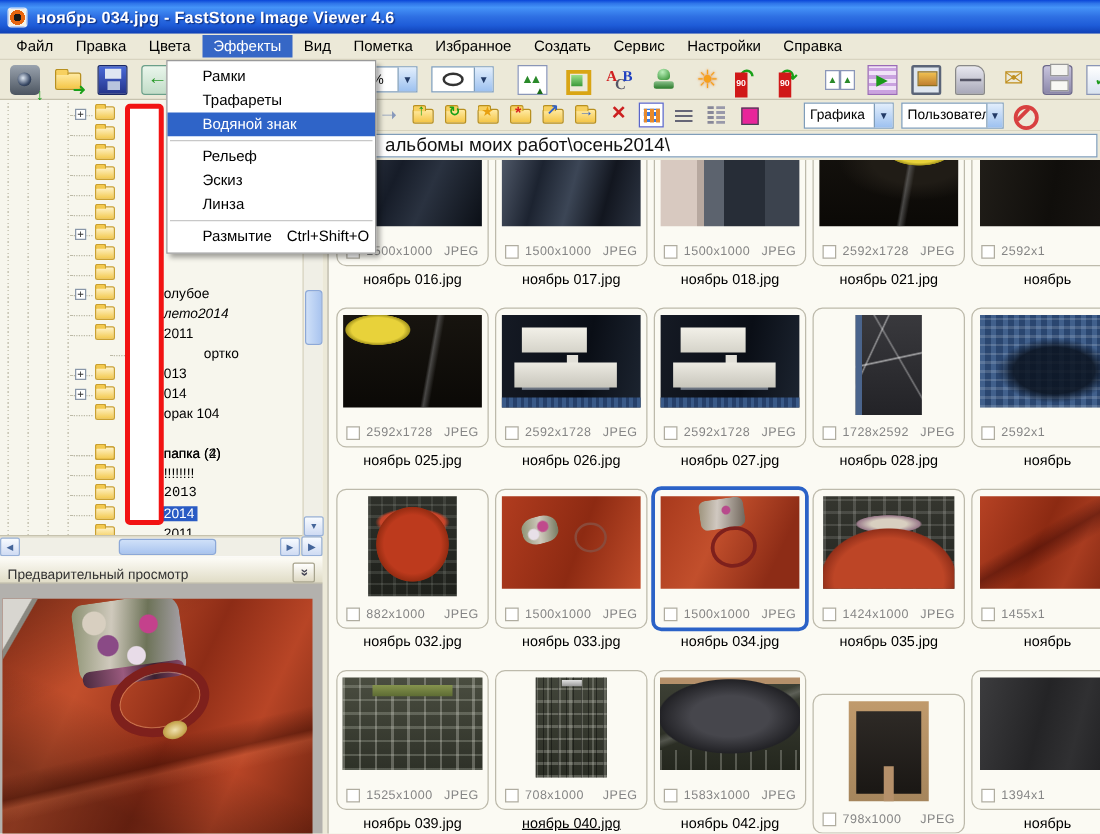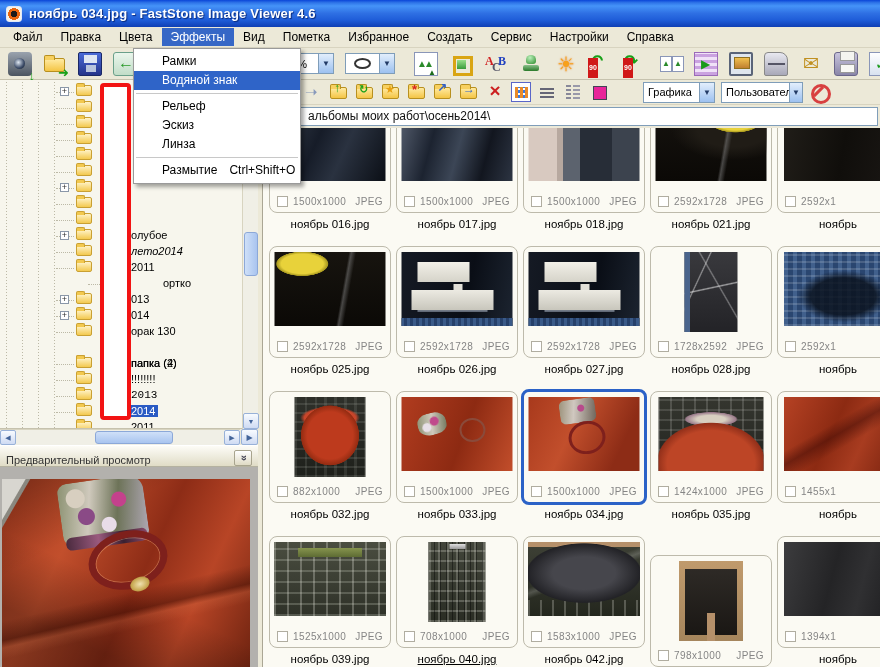--- a/index.html
+++ b/index.html
@@ -74,21 +74,21 @@
 .ic-vthumb::before{content:"";position:absolute;left:3px;top:4px;width:13px;height:11px;
 background:repeating-linear-gradient(90deg,#e88a2a 0 3px,transparent 3px 5px),repeating-linear-gradient(0deg,#3a7ae0 0 3px,transparent 3px 5px)}
 .ic-vlist::before{content:"";position:absolute;left:3px;top:4px;width:14px;height:12px;
 background:repeating-linear-gradient(0deg,#667 0 2px,transparent 2px 4px)}
 .ic-vdet::before{content:"";position:absolute;left:3px;top:3px;width:5px;height:14px;background:repeating-linear-gradient(0deg,#889 0 2px,transparent 2px 4px)}
 .ic-vdet::after{content:"";position:absolute;left:10px;top:3px;width:7px;height:14px;background:repeating-linear-gradient(0deg,#99a 0 2px,transparent 2px 4px)}
 .ic-swatch::before{content:"";position:absolute;left:4px;top:4px;width:12px;height:12px;background:#e8259a;border:1px solid #445}
 .ic-block::before{content:"";position:absolute;left:2px;top:2px;width:14px;height:14px;border:3px solid #d84040;border-radius:50%}
 .ic-block::after{content:"";position:absolute;left:3px;top:8px;width:13px;height:3px;background:#d84040;transform:rotate(-45deg)}
 .addr{position:absolute;left:0;top:25px;width:100%;height:23px;background:#ECE9D8;display:flex;align-items:center;padding:0 2px}
-.addrfield{flex:1;height:19px;background:#fff;border:1px solid #7F9DB9;font-size:12px;line-height:17px;padding-left:42px;color:#111;white-space:nowrap;overflow:hidden}
+.addrfield{flex:1;height:19px;background:#fff;border:1px solid #7F9DB9;font-size:15px;line-height:17px;padding-left:42px;color:#111;white-space:nowrap;overflow:hidden}
 .thumbs{position:absolute;left:0;top:48px;right:0;bottom:0;overflow:hidden;background:#FBFAF3}
 .cell{position:absolute;width:122px}
 .cellbox{position:relative;width:122px;height:112px;border:1px solid #bdbaab;border-radius:8px;background:#FBFAF3}
 .cellbox.sel{border:3px solid #2b62c7;margin:-2px;width:126px;height:116px}
 .timg{position:absolute;top:5px;left:50%;transform:translateX(-50%);overflow:hidden}
 .meta{position:absolute;left:7px;right:7px;bottom:4px;height:14px;display:flex;align-items:center;font-size:10px;color:#858585;letter-spacing:.4px;white-space:nowrap}
 .cb{width:11px;height:11px;border:1px solid #b0ada0;background:#fff;margin-right:5px;flex:0 0 auto}
 .fmt{margin-left:auto}
 .cap{margin-top:5px;text-align:center;font-size:11.5px;color:#000;white-space:nowrap}
 
@@ -307,21 +307,21 @@
       </div>
       <div class="trow" style="top: 228px;">
         <span class="stub"></span>
         <span class="plus">+</span>
         <span class="tfold"></span>
         <span class="tlabel">014</span>
       </div>
       <div class="trow" style="top: 244px;">
         <span class="stub"></span>
         <span class="tfold"></span>
-        <span class="tlabel">орак 130</span>
+        <span class="tlabel">орак 104</span>
       </div>
       <div class="trow" style="top: 276px;">
         <span class="stub"></span>
         <span class="tfold"></span>
         <span class="tlabel">папка (2)</span>
       </div>
       <div class="trow" style="top: 276px;">
         <span class="stub"></span>
         <span class="tfold"></span>
         <span class="tlabel">папка (4)</span>
@@ -638,20 +638,21 @@
               <span class="fmt"></span>
             </div>
           </div>
           <div class="cap">ноябрь</div>
         </div>
       </div>
   </div>
 
   <div class="fxmenu" id="fxmenu">
       <div class="fxitem">Рамки</div>
+      <div class="fxitem">Трафареты</div>
       <div class="fxitem hl">Водяной знак</div>
       <div class="fxsep"></div>
       <div class="fxitem">Рельеф</div>
       <div class="fxitem">Эскиз</div>
       <div class="fxitem">Линза</div>
       <div class="fxsep"></div>
       <div class="fxitem">Размытие<span class="sc">Ctrl+Shift+O</span></div>
     </div>
 
   <div class="redrect"></div>

